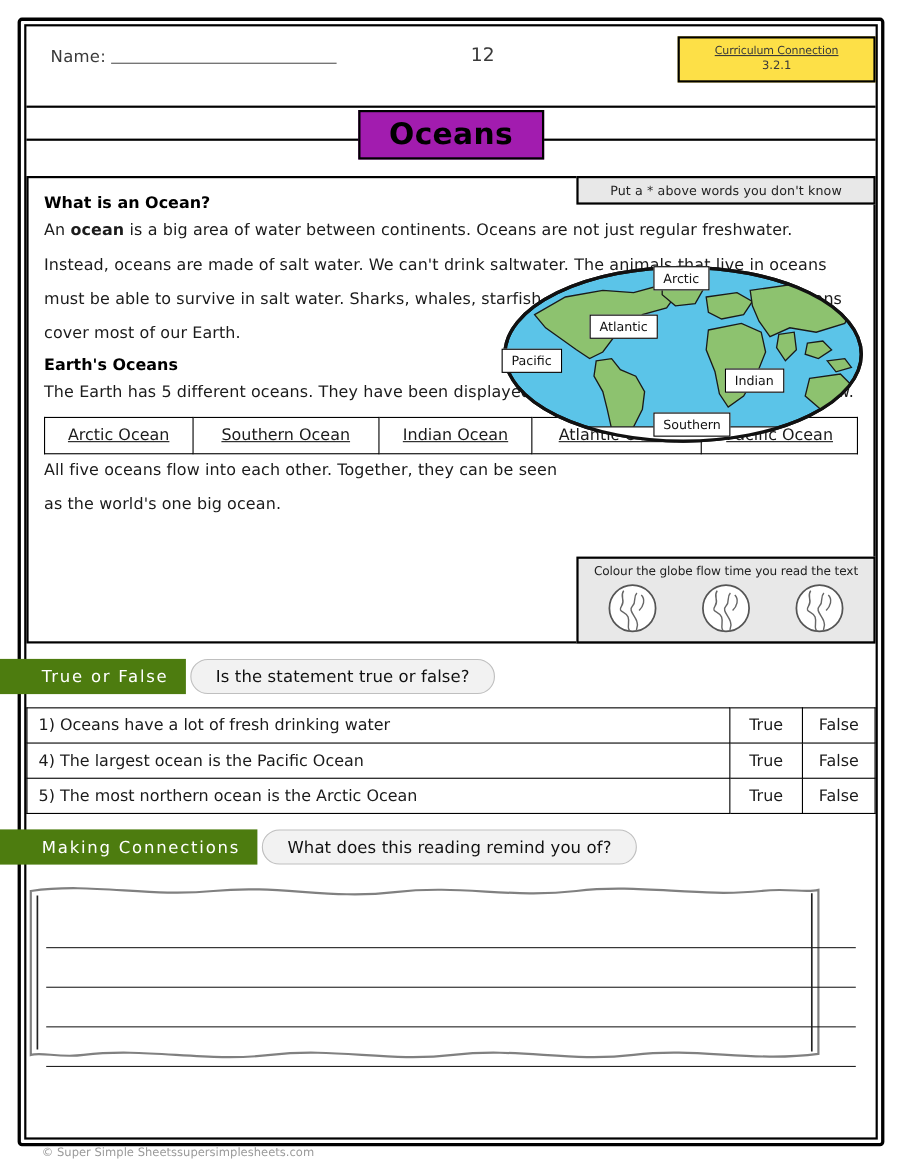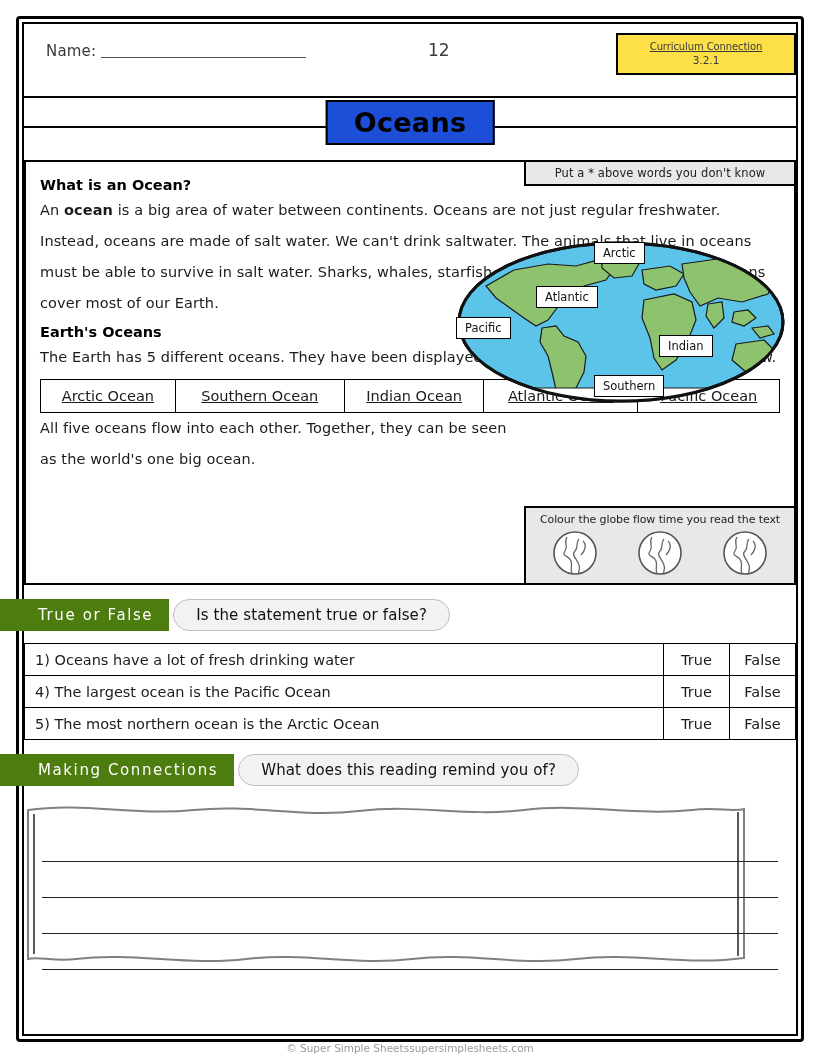--- a/index.html
+++ b/index.html
@@ -90,21 +90,21 @@
   .title-rule {
     position: absolute;
     left: 0; right: 0; top: 28px;
     border-top: 2px solid #000;
   }
   .title-box {
     position: absolute;
     left: 50%;
     transform: translateX(-50%);
     top: 2px;
-    background: #1d4ed8;
+    background: #a21caf;
     border: 2px solid #000;
     padding: 5px 26px;
     z-index: 2;
   }
   .title-box span {
     font-size: 27px;
     font-weight: bold;
     font-family: "DejaVu Sans", sans-serif;
     letter-spacing: .3px;
   }
@@ -274,21 +274,21 @@
     border-bottom: 1.2px solid #222;
     height: 36px;
   }
 
   
   .footer {
     position: absolute;
     left: 16px; right: 16px;
     top: 1042px;
     display: flex;
-    justify-content: center;
+    justify-content: flex-start;
     font-size: 10.5px;
     color: #9a9a9a;
     padding: 0 22px;
   }
 </style>
 </head>
 <body>
 
 <div class="page-outer"></div>
 <div class="page-inner"></div>

